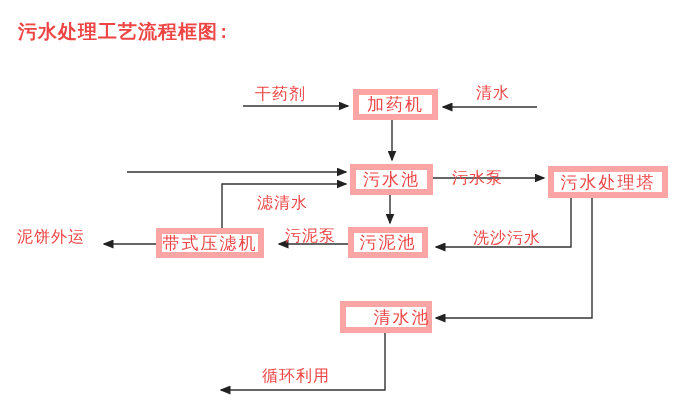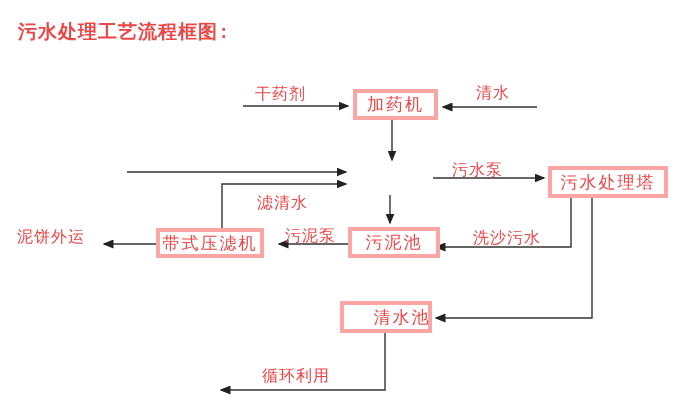--- a/index.html
+++ b/index.html
@@ -27,48 +27,48 @@
     position: absolute;
     left: 18px;
     top: 19px;
     font-size: 19px;
     font-weight: bold;
     letter-spacing: 1px;
     white-space: nowrap;
   }
   .node {
     position: absolute;
-    border: 4px solid #fca5a5;
+    border: 6px solid #fca5a5;
     background: #ffffff;
     display: flex;
     align-items: center;
     justify-content: center;
     font-size: 17px;
     letter-spacing: 2px;
     white-space: nowrap;
     box-sizing: border-box;
   }
   .edge-label {
     position: absolute;
     font-size: 16px;
     letter-spacing: 1px;
     white-space: nowrap;
   }
   
   .n-dosing    { left: 353px; top:  89px; width:  85px; height: 31px; }
   .n-sewage    { left: 350px; top: 164px; width:  83px; height: 31px; }
   .n-tower     { left: 548px; top: 166px; width: 120px; height: 32px; }
-  .n-sludge    { left: 348px; top: 227px; width:  92px; height: 31px; }
+  .n-sludge    { left: 348px; top: 227px; width:  80px; height: 31px; }
   .n-press     { left: 156px; top: 228px; width: 108px; height: 30px; }
   .n-clearpool { left: 340px; top: 301px; width:  92px; height: 32px; padding-left: 32px; }
   
   .l-dryagent   { left: 255px; top:  84px; }
   .l-clearwater { left: 476px; top:  83px; }
   .l-sandwash   { left: 176px; top: 153px; }
-  .l-sewagepump { left: 452px; top: 160px; }
+  .l-sewagepump { left: 452px; top: 168px; }
   .l-filtered   { left: 257px; top: 193px; }
   .l-sludgepump { left: 285px; top: 226px; }
   .l-bottom     { left: 473px; top: 228px; }
   .l-mudcake    { left:  17px; top: 227px; }
   .l-recycle    { left: 262px; top: 366px; }
 </style>
 </head>
 <body>
 
 <div id="canvas">
@@ -91,20 +91,21 @@
       <path d="M348,244 L279,244" marker-end="url(#ah)"></path>
       <path d="M156,244 L104,244" marker-end="url(#ah)"></path>
       <path d="M592,198 L592,318 L436,318" marker-end="url(#ah)"></path>
       <path d="M385,333 L385,390 L221,390" marker-end="url(#ah)"></path>
     </g>
   </svg>
 
   <div class="title">污水处理工艺流程框图:</div>
 
   <div class="node n-dosing">加药机</div>
+  <div class="node n-sewage">污水池</div>
   <div class="node n-tower">污水处理塔</div>
   <div class="node n-sludge">污泥池</div>
   <div class="node n-press">带式压滤机</div>
   <div class="node n-clearpool">清水池</div>
 
   <span class="edge-label l-dryagent">干药剂</span>
   <span class="edge-label l-clearwater">清水</span>
   <span class="edge-label l-sewagepump">污水泵</span>
   <span class="edge-label l-filtered">滤清水</span>
   <span class="edge-label l-sludgepump">污泥泵</span>

